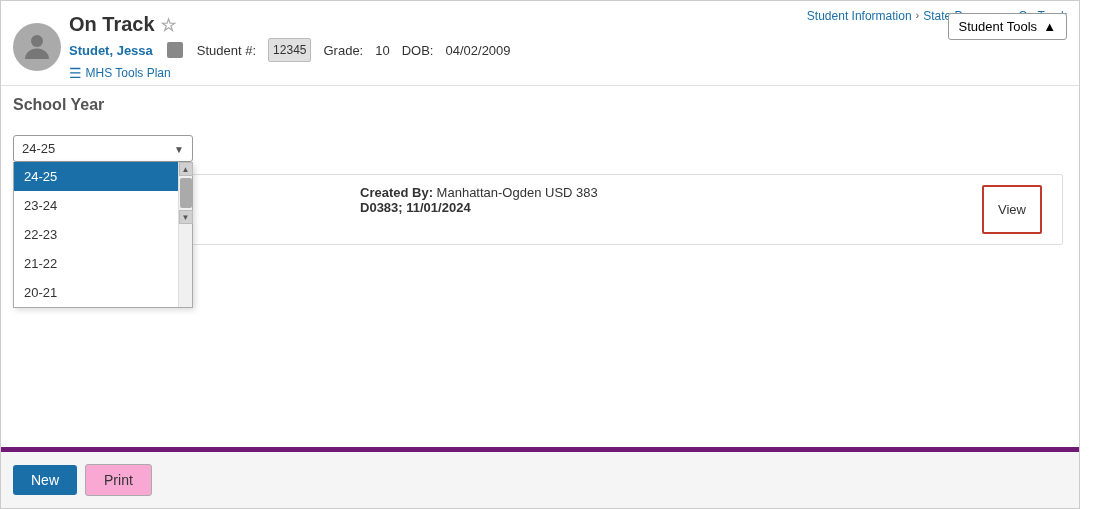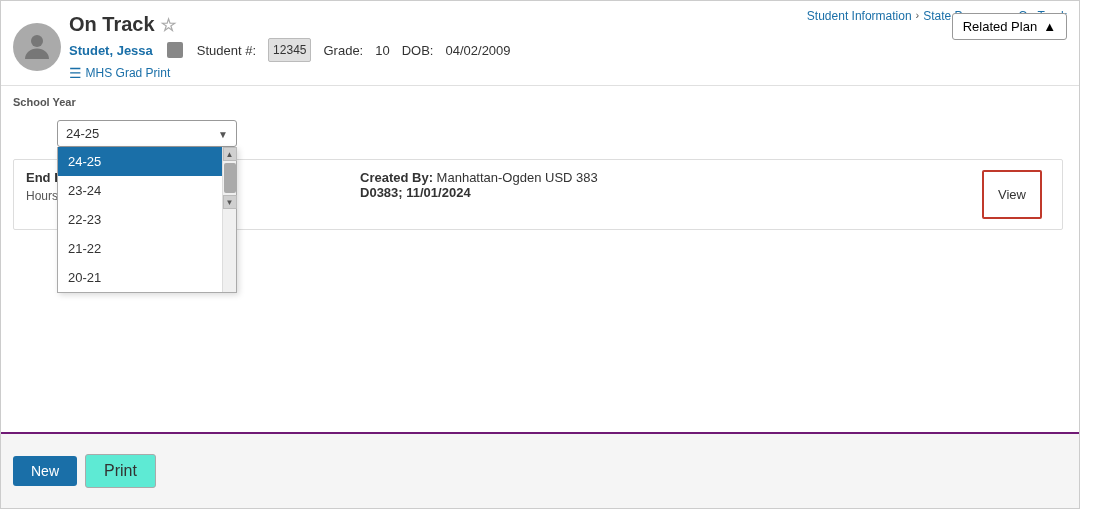--- a/index.html
+++ b/index.html
@@ -140,31 +140,30 @@
       white-space: nowrap;
     }
 
     
     .content-area {
       padding: 10px 12px;
       background: #fff;
     }
 
     .school-year-label {
-      font-size: 11px;
+      font-size: 16px;
       font-weight: bold;
       color: #555;
-      margin-bottom: 12px;
+      margin-bottom: 21px;
     }
 
     
     .select-wrapper {
       position: relative;
       width: 196px;
-      margin-left: 44px;
     }
 
     .select-box {
       width: 180px;
       border: 1px solid #999;
       border-radius: 3px;
       padding: 5px 28px 5px 8px;
       font-size: 13px;
       background: #fff;
       cursor: pointer;
@@ -305,46 +304,46 @@
       color: #555;
       margin-top: 4px;
     }
 
     
     .footer {
       position: absolute;
       bottom: 0;
       left: 0;
       right: 0;
-      padding: 20px 12px;
-      border-top: 2px solid #701a75;
+      padding: 12px 12px;
+      border-top: 5px solid #701a75;
       background: #f5f5f5;
       display: flex;
       gap: 8px;
       align-items: center;
     }
 
     .btn-new {
       background: #1a6fa8;
       color: #fff;
       border: none;
       border-radius: 3px;
       padding: 7px 18px;
       font-size: 14px;
       cursor: pointer;
       font-weight: normal;
     }
 
     .btn-print {
-      background: #5eead4;
+      background: #f9a8d4;
       color: #333;
       border: 1px solid #aaa;
       border-radius: 3px;
       padding: 7px 18px;
-      font-size: 16px;
+      font-size: 14px;
       cursor: pointer;
     }
   </style>
 </head>
 <body>
 
 <div class="main-container">
 
   <div class="header">
 
@@ -377,27 +376,27 @@
           <span>Student #:</span>
           <span class="student-id-badge">12345</span>
           <span>Grade:</span>
           <span>10</span>
           <span>DOB:</span>
           <span>04/02/2009</span>
         </div>
 
         <div class="grad-plan">
           <span style="font-size:14px;">☰</span>
-          <span style="color:#1a6fa8;">MHS Grad Print</span>
+          <span style="color:#1a6fa8;">MHS Tools Plan</span>
         </div>
       </div>
     </div>
 
     <button class="related-tools-btn">
-      <span>Related Plan</span>
+      <span>Student Tools</span>
       <span>▲</span>
     </button>
 
   </div>
 
   <div class="content-area">
 
     <div class="school-year-label">School Year</div>
 
     <div class="select-wrapper">

